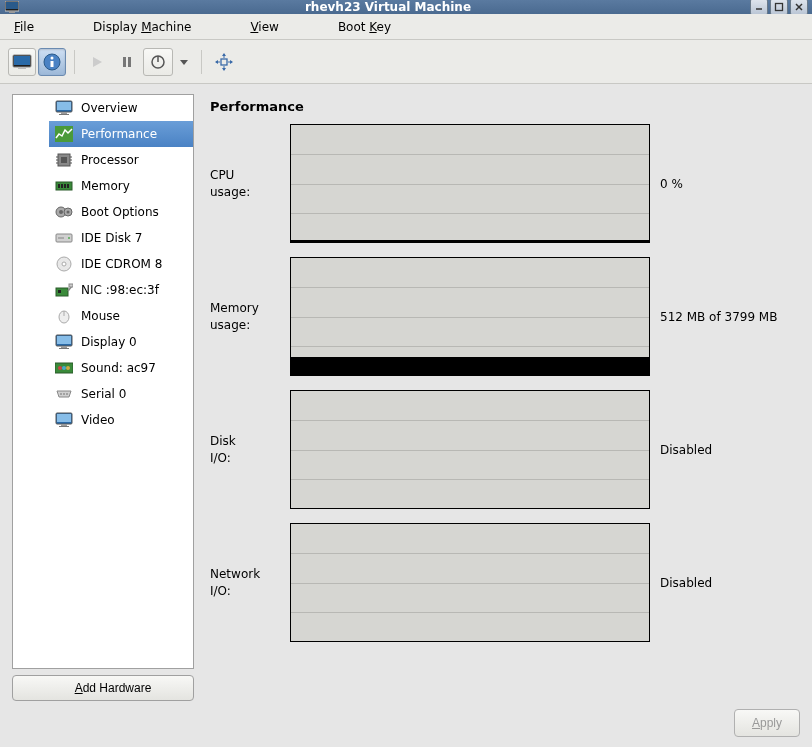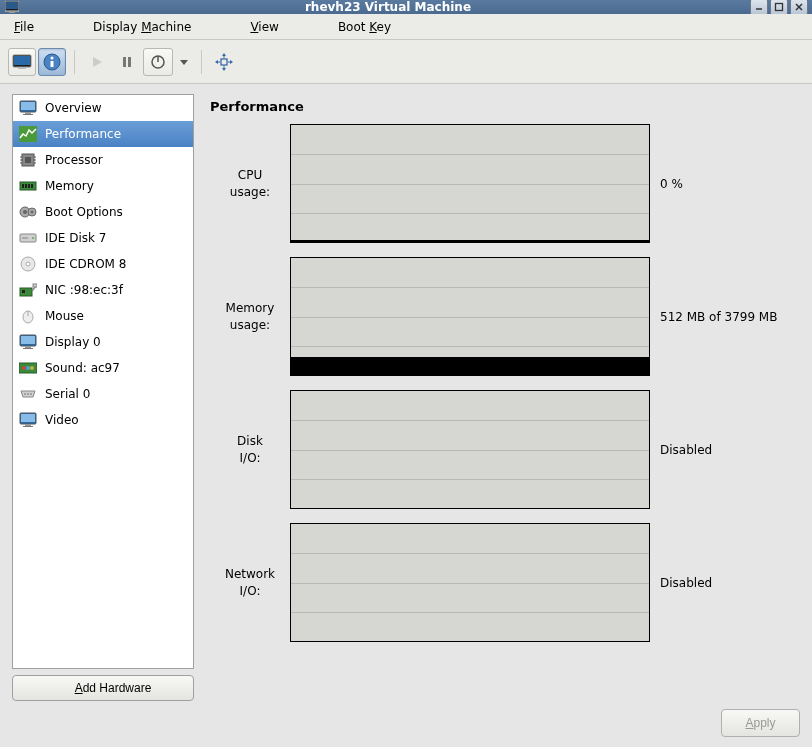--- a/index.html
+++ b/index.html
@@ -13,35 +13,35 @@
 .menu-item { padding: 3px 8px; cursor: pointer; }
 .menu-item .ul { text-decoration: underline; }
 .toolbar { height: 44px; background: #ebebe8; border-bottom: 1px solid #c8c8c4; display: flex; align-items: center; padding: 0 8px; gap: 2px; }
 .tool-btn { width: 28px; height: 28px; display: flex; align-items: center; justify-content: center; cursor: pointer; border: 1px solid transparent; border-radius: 3px; }
 .tool-btn.active { background: linear-gradient(to bottom,#cfe0f4,#9cb8d8); border: 1px solid #6a8ab0; box-shadow: inset 0 1px 2px rgba(0,0,0,0.15); }
 .tool-btn.outline { border: 1px solid #b8b8b4; background: linear-gradient(to bottom,#f8f8f6,#eaeae6); }
 .tool-sep { width: 1px; height: 24px; background: #c8c8c4; margin: 0 6px; }
 .content { flex: 1; display: flex; padding: 10px 12px 8px 12px; gap: 16px; }
 .sidebar { width: 182px; display: flex; flex-direction: column; }
 .sidebar-list { flex: 1; background: #fff; border: 1px solid #a0a0a0; overflow: auto; }
-.sidebar-item { display: flex; align-items: center; gap: 8px; height: 26px; padding: 0 6px; cursor: pointer; }
+.sidebar-item { display: flex; align-items: center; gap: 8px; height: 26px; padding: 0 6px; cursor: pointer; margin-left: 36px; }
 .sidebar-item.selected { background: linear-gradient(to bottom,#6a9ed8,#4a82c4); color: #fff; }
 .sidebar-icon { width: 18px; height: 18px; flex-shrink: 0; display:flex; align-items:center; justify-content:center; }
 .add-hw-btn { height: 26px; margin-top: 6px; background: linear-gradient(to bottom,#f8f8f6,#e4e4e0); border: 1px solid #a0a0a0; border-radius: 4px; cursor: pointer; font-size: 12px; padding-left: 20px; }
 .add-hw-btn .ul { text-decoration: underline; }
 .main { flex: 1; display: flex; flex-direction: column; }
 .main-title { font-weight: bold; font-size: 13px; padding: 5px 0 10px 0; }
 .chart-grid { display: grid; grid-template-columns: 80px 1fr 150px; grid-auto-rows: auto; row-gap: 14px; align-items: center; }
-.chart-label { text-align: center; padding-right: 0; line-height: 1.35; font-size: 12px; }
+.chart-label { text-align: left; padding-right: 0; line-height: 1.35; font-size: 12px; }
 .chart-box { width: 360px; height: 119px; background: #d6d6d2; border: 1px solid #000; position: relative; }
 .chart-box .hline { position: absolute; left: 0; right: 0; height: 1px; background: #b8b8b4; }
 .chart-box .bottom-bar { position:absolute; left:0; right:0; bottom:0; background:#000; }
 .chart-value { padding-left: 10px; font-size: 12px; }
 .footer { display:flex; justify-content:flex-end; padding: 0 12px 10px 12px; }
-.apply-btn { width:79px; height:28px; background: linear-gradient(to bottom,#f8f8f6,#e4e4e0); border:1px solid #b0b0b0; border-radius:4px; color:#999; cursor:default; font-size:12px; }
+.apply-btn { width:66px; height:28px; background: linear-gradient(to bottom,#f8f8f6,#e4e4e0); border:1px solid #b0b0b0; border-radius:4px; color:#999; cursor:default; font-size:12px; }
 .apply-btn .ul { text-decoration: underline; }
 </style>
 </head>
 <body>
 
 <div class="titlebar">
   <span class="titlebar-icon">
     <svg width="14" height="12" viewBox="0 0 14 12">
         <rect x="0" y="0" width="14" height="10" fill="#1e1e1e" stroke="#ccc"></rect>
         <rect x="1" y="1" width="12" height="7" fill="#2a5a8a"></rect>

